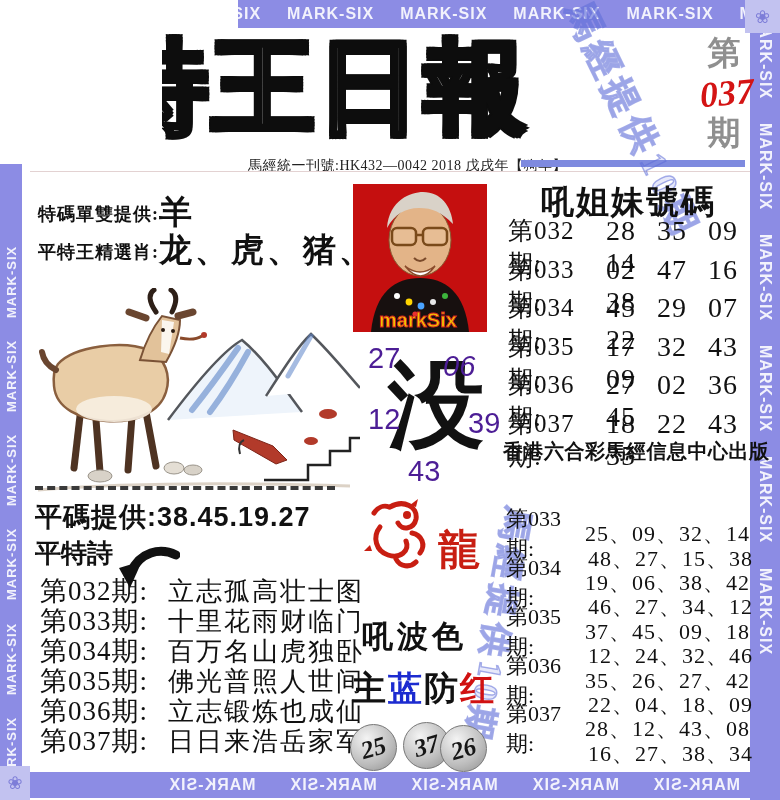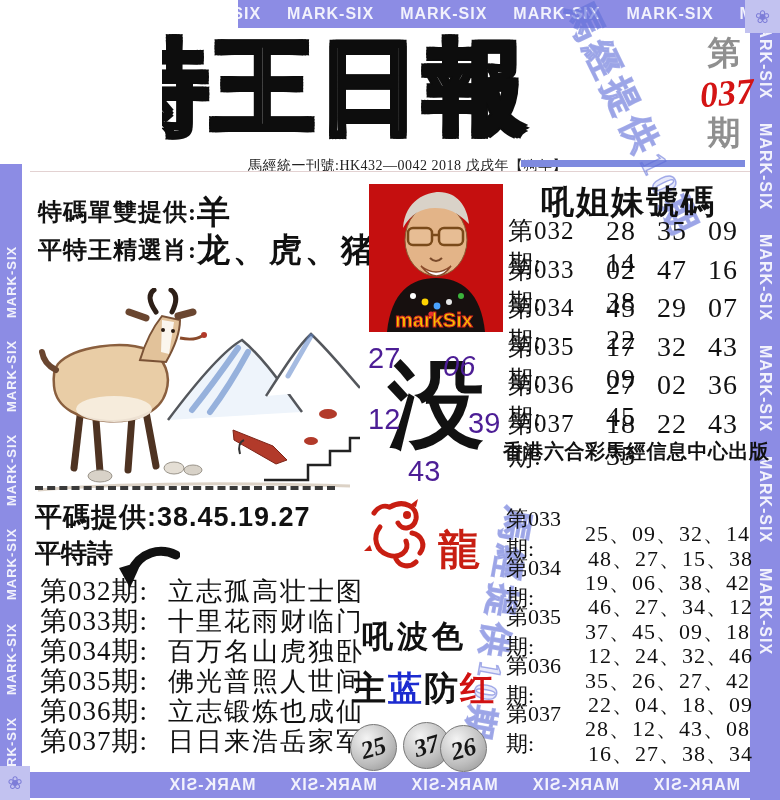--- a/index.html
+++ b/index.html
@@ -47,35 +47,35 @@
   
   .wm{position:absolute;white-space:nowrap;font-size:36px;font-weight:bold;letter-spacing:6px;
       color:rgba(120,135,225,0.18);-webkit-text-stroke:1.4px rgba(95,110,215,0.55);
       pointer-events:none;}
   .wm-top{left:598px;top:-6px;transform:rotate(64deg);transform-origin:left top;}
   .wm-mid{left:540px;top:512px;transform:rotate(100deg);transform-origin:left top;font-size:33px;}
 
   
   .l-line1{position:absolute;left:38px;top:190px;}
   .l-line2{position:absolute;left:38px;top:228px;}
-  .l-label{font-size:24px;font-weight:bold;letter-spacing:1px;text-align:right;}
+  .l-label{font-size:18px;font-weight:bold;letter-spacing:1px;text-align:right;}
   .l-big{font-size:33px;font-weight:bold;letter-spacing:3px;vertical-align:-3px;}
   .goat-box{position:absolute;left:28px;top:288px;width:332px;height:222px;}
   .torn-line{position:absolute;left:35px;top:486px;width:300px;border-top:4px dashed #3a3a3a;}
   .pingma{position:absolute;left:35px;top:499px;font-size:27px;font-weight:bold;
         font-family:"Liberation Sans",sans-serif;letter-spacing:1px;}
   .poem-title{position:absolute;left:35px;top:536px;font-size:26px;font-weight:bold;}
   .poem-arrow{position:absolute;left:118px;top:546px;width:62px;height:46px;}
   .poems{position:absolute;left:40px;top:576px;width:330px;}
   .poem-row{display:flex;gap:20px;height:30px;align-items:center;}
   .poem-issue{font-size:27px;letter-spacing:1px;}
   .poem-text{font-size:26px;letter-spacing:2px;}
 
   
-  .photo{position:absolute;left:369px;top:184px;width:113px;height:148px;}
+  .photo{position:absolute;left:353px;top:184px;width:113px;height:148px;}
   .pick-char{position:absolute;left:388px;top:358px;font-size:96px;font-weight:bold;line-height:1;}
   .pick-num{position:absolute;font-family:"Liberation Sans",sans-serif;font-size:29px;color:#4c1d95;}
   .pn-tl{left:368px;top:342px;}
   .pn-tr{left:443px;top:350px;font-style:italic;}
   .pn-l{left:368px;top:403px;}
   .pn-r{left:468px;top:407px;}
   .pn-b{left:408px;top:455px;}
   .dragon-box{position:absolute;left:362px;top:495px;width:70px;height:74px;}
   .dragon-char{position:absolute;left:438px;top:522px;font-size:42px;color:#c81e12;font-weight:bold;}
   .wave-title{position:absolute;left:362px;top:616px;font-size:31px;font-weight:bold;letter-spacing:4px;}

